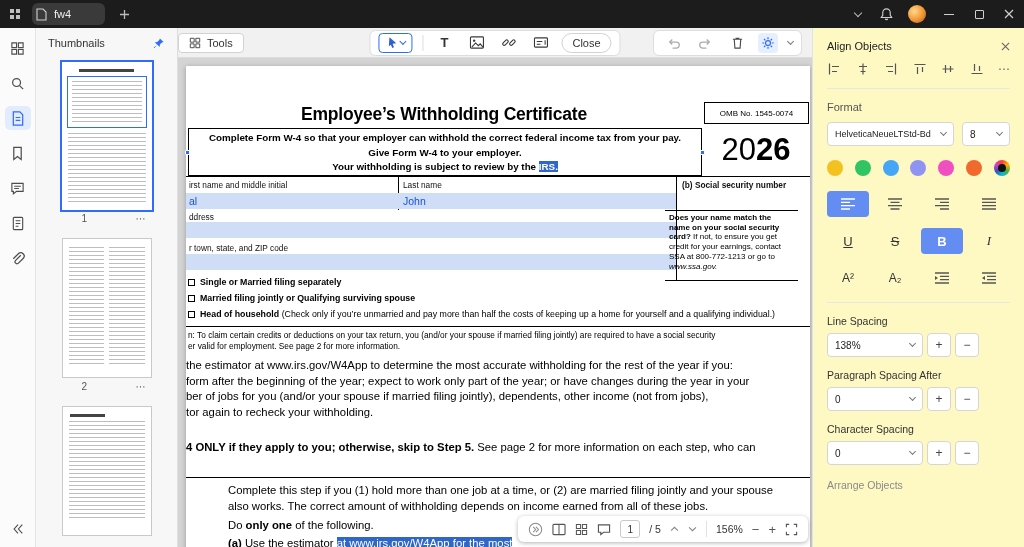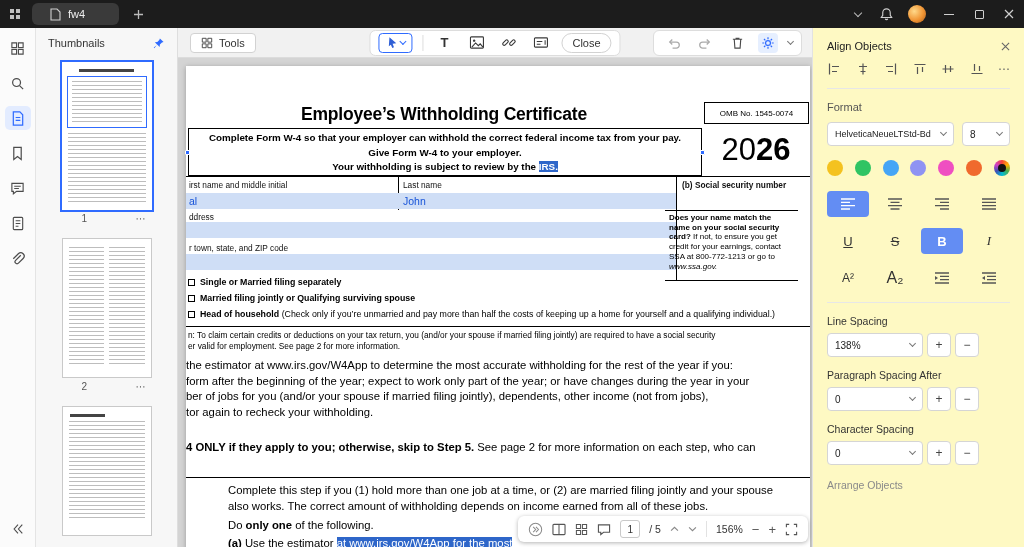--- a/index.html
+++ b/index.html
@@ -3,21 +3,21 @@
 <meta charset="utf-8">
 <style>
   *{margin:0;padding:0;box-sizing:border-box}
   html,body{width:1024px;height:547px;overflow:hidden}
   body{font-family:"Liberation Sans",sans-serif;background:#d4d4d4;user-select:none}
   .app{position:absolute;inset:0;display:flex;flex-direction:column}
 
   
   .titlebar{flex:0 0 28px;background:#1c1c1c;display:flex;align-items:center;color:#ddd}
   .tb-menu{width:30px;display:flex;justify-content:center}
-  .tab{height:22px;margin-left:2px;background:#3a3a3a;border-radius:6px;display:flex;align-items:center;gap:7px;padding:0 34px 0 18px;font-size:11px;color:#eee}
+  .tab{height:22px;margin-left:2px;background:#3a3a3a;border-radius:6px;display:flex;align-items:center;gap:7px;padding:0 34px 0 4px;font-size:11px;color:#eee}
   .tb-plus{margin-left:14px;color:#bbb;font-size:14px;width:18px;text-align:center}
   .tb-right{margin-left:auto;display:flex;align-items:center;gap:0}
   .tb-ic{width:28px;display:flex;justify-content:center;align-items:center}
   .avatar{width:18px;height:18px;border-radius:50%;background:radial-gradient(circle at 35% 35%,#ffd98a,#f09433 55%,#a75a1c);margin:0 8px}
   .winbtn{width:30px;height:28px;display:flex;align-items:center;justify-content:center}
   .min-bar{width:10px;height:1px;background:#cfcfcf;display:block}
   .max-box{width:9px;height:9px;border:1px solid #cfcfcf;display:block;border-radius:1px}
   .chev{width:6px;height:6px;border-right:1.4px solid #777;border-bottom:1.4px solid #777;transform:rotate(45deg);display:inline-block;margin-top:-3px}
   .chev.light{border-color:#bbb}
   .chev.sm{width:5px;height:5px}
@@ -252,21 +252,21 @@
         <div class="tpage" style="height:130px">
           <div class="m-title" style="width:40%;margin-left:7px"></div>
           <div class="mlines" style="height:100px;margin:4px 6px 0"></div>
         </div>
       </div>
     </aside>
 
     <main class="docarea">
 
       <div class="doc-toolbar">
-        <button class="btn" style="margin-left:12px">
+        <button class="btn" style="">
           <svg width="12" height="12" viewBox="0 0 14 14">
               <path d="M1.5 1.5h4.5v4.5H1.5zM8 1.5h4.5v4.5H8zM1.5 8h4.5v4.5H1.5zM8 8h4.5v4.5H8z" fill="none" stroke="#444" stroke-width="1.1"></path>
             </svg>
           <span>Tools</span>
         </button>
 
         <div class="tool-cluster">
           <span class="tool sel-tool">
             <svg width="12" height="13" viewBox="0 0 14 15">
                 <path d="M3.5 1.5l8 7-4.3.6 1.6 3.8-2 .9L5.2 10 2.8 12z" fill="#2f5fd6"></path>
@@ -551,21 +551,21 @@
 
       <div class="btn-row">
         <span class="tbtn u">U</span>
         <span class="tbtn s">S</span>
         <span class="tbtn on b">B</span>
         <span class="tbtn i">I</span>
       </div>
 
       <div class="btn-row">
         <span class="tbtn" style="font-size:12px">A²</span>
-        <span class="tbtn" style="font-size:16px">A₂</span>
+        <span class="tbtn" style="font-size:12px">A₂</span>
         <span class="tbtn">
             <svg width="16" height="12" viewBox="0 0 16 12">
               <path d="M1 1h14M6 4.3h9M6 7.6h9M1 11h14" fill="none" stroke="#555" stroke-width="1.3"></path>
               <path d="M1 4l3 2-3 2z" fill="#555"></path>
             </svg>
           </span>
         <span class="tbtn">
             <svg width="16" height="12" viewBox="0 0 16 12">
               <path d="M1 1h14M6 4.3h9M6 7.6h9M1 11h14" fill="none" stroke="#555" stroke-width="1.3"></path>
               <path d="M4 4 1 6l3 2z" fill="#555"></path>

